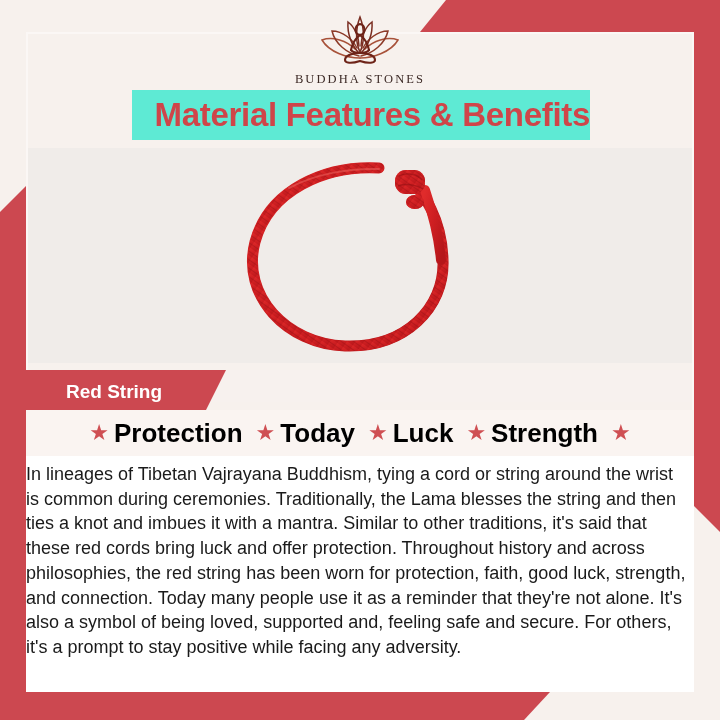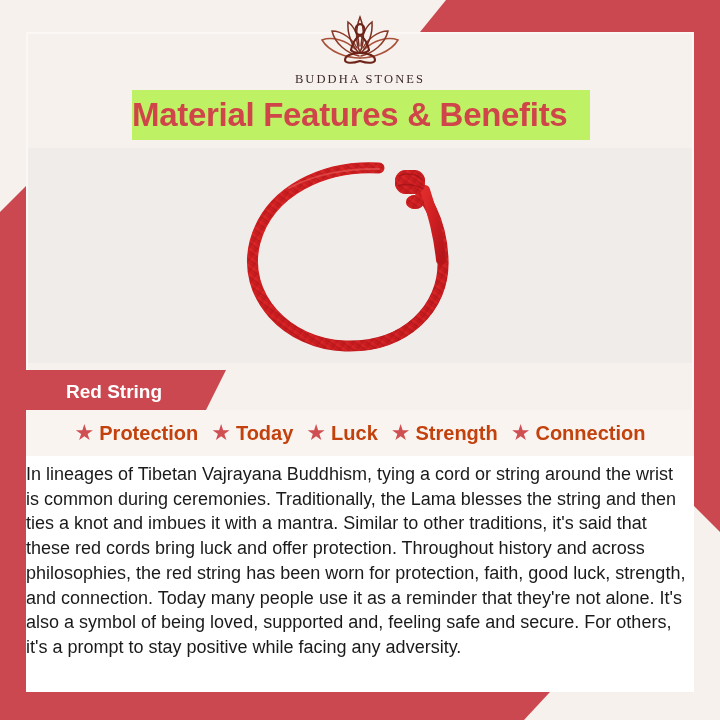--- a/index.html
+++ b/index.html
@@ -50,22 +50,22 @@
   #brand-name {
     margin-top:2px;
     font-family:"Liberation Serif", serif;
     font-size:12.5px; letter-spacing:2.1px;
     color:#3c2a26; font-weight:400;
   }
 
   
   #title-banner {
     position:absolute; left:132px; top:90px; width:458px; height:50px;
-    background:#bef264;
-    display:flex; align-items:center; justify-content:flex-start;
+    background:#5eead4;
+    display:flex; align-items:center; justify-content:flex-end;
   }
   #title-text {
     font-size:33px; font-weight:bold; color:#cf4549;
     letter-spacing:-0.3px; white-space:nowrap;
   }
 
   
   #photo-area {
     position:absolute; left:28px; top:148px; right:28px; height:215px;
     background:#f0ece9; overflow:hidden;
@@ -90,21 +90,21 @@
 
   
   #features {
     position:absolute; left:26px; right:26px; top:410px; height:46px;
     background:#faf4f1;
     display:flex; align-items:center; justify-content:center;
     gap:13px;
   }
   .feature { display:flex; align-items:center; gap:5px; white-space:nowrap; }
   .feature .star { color:#cf4f53; font-size:22px; line-height:1; }
-  .feature .flabel { color:#c2410c; font-size:20px; font-weight:bold; }
+  .feature .flabel { color:#000000; font-size:26px; font-weight:bold; }
 
   
   #body-copy {
     position:absolute; left:26px; right:26px; top:456px; bottom:28px;
     background:#ffffff;
     padding:6px 6px 0 0;
   }
   #body-text {
     color:#1a1a1a; font-size:18px; line-height:24.7px;
     font-weight:500; text-align:left;
@@ -211,19 +211,18 @@
   <div class="feature">
     <span class="star">★</span>
     <span class="flabel">Luck</span>
   </div>
   <div class="feature">
     <span class="star">★</span>
     <span class="flabel">Strength</span>
   </div>
   <div class="feature">
     <span class="star">★</span>
-    <span class="flabel">Connection</span>
   </div>
 </div>
 
 <div id="body-copy">
   <p id="body-text">In lineages of Tibetan Vajrayana Buddhism, tying a cord or string around the wrist is common during ceremonies. Traditionally, the Lama blesses the string and then ties a knot and imbues it with a mantra. Similar to other traditions, it's said that these red cords bring luck and offer protection. Throughout history and across philosophies, the red string has been worn for protection, faith, good luck, strength, and connection. Today many people use it as a reminder that they're not alone. It's also a symbol of being loved, supported and, feeling safe and secure. For others, it's a prompt to stay positive while facing any adversity.</p>
 </div>
 
 </body></html>

